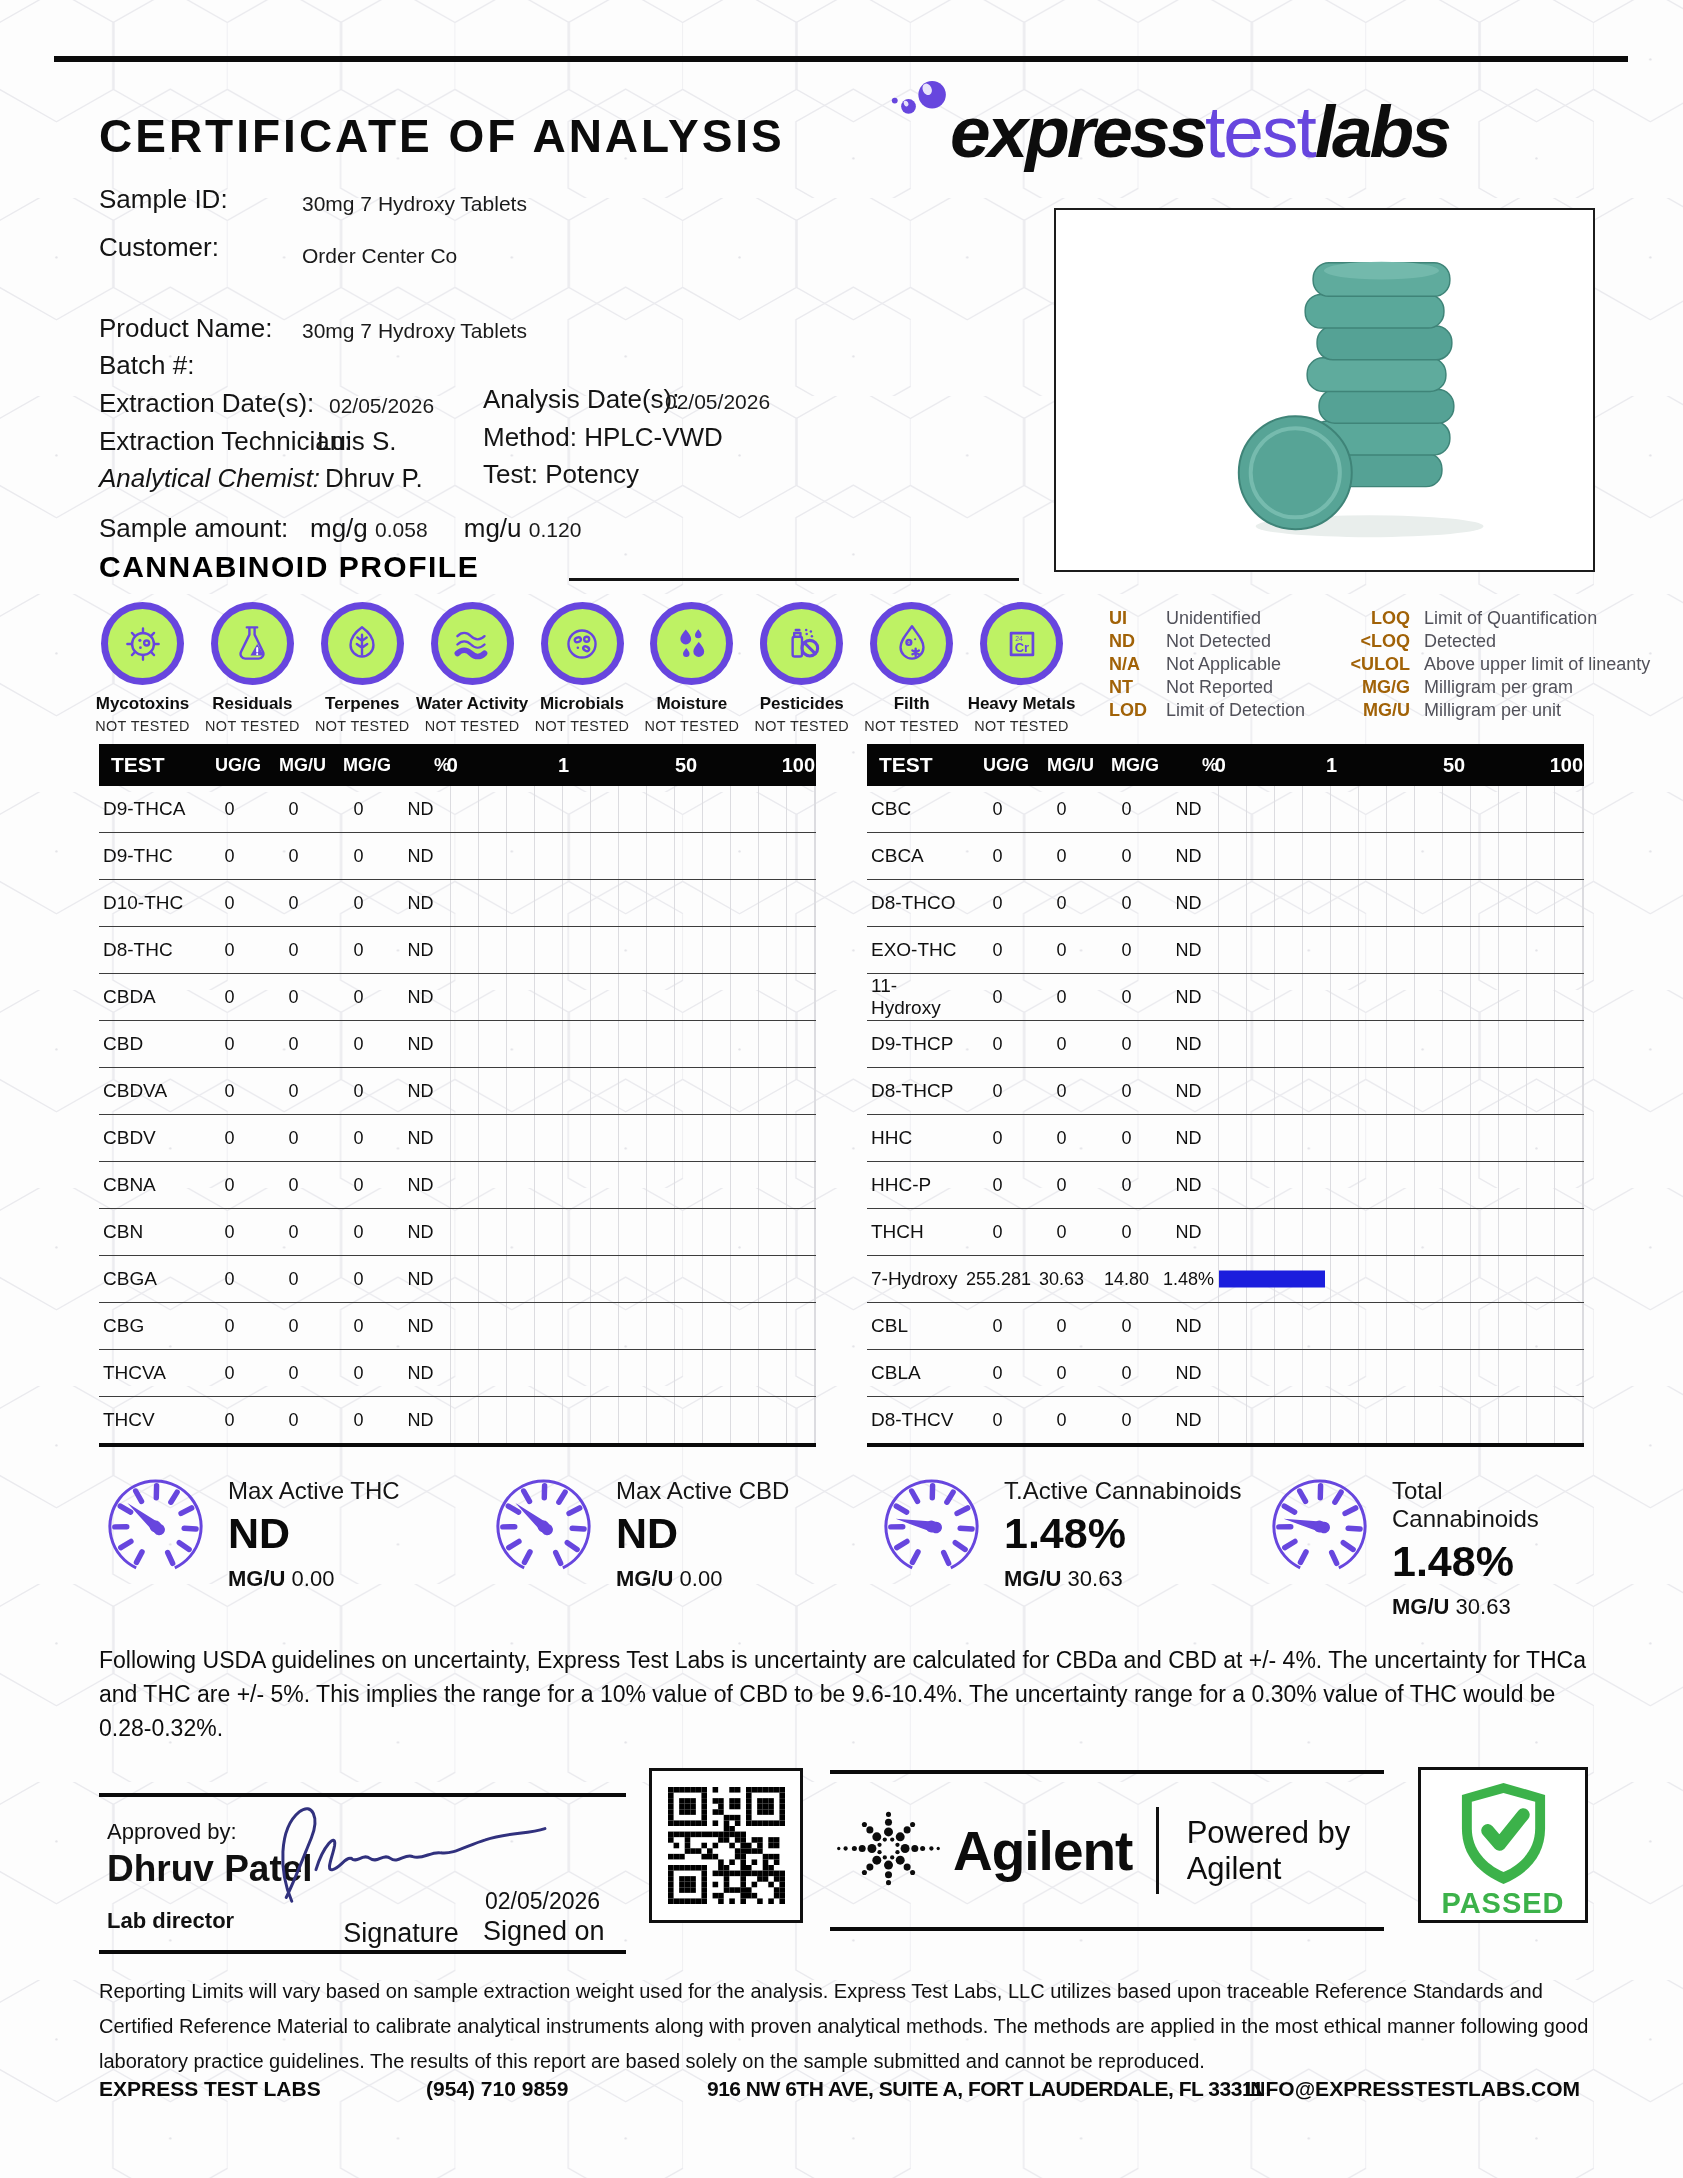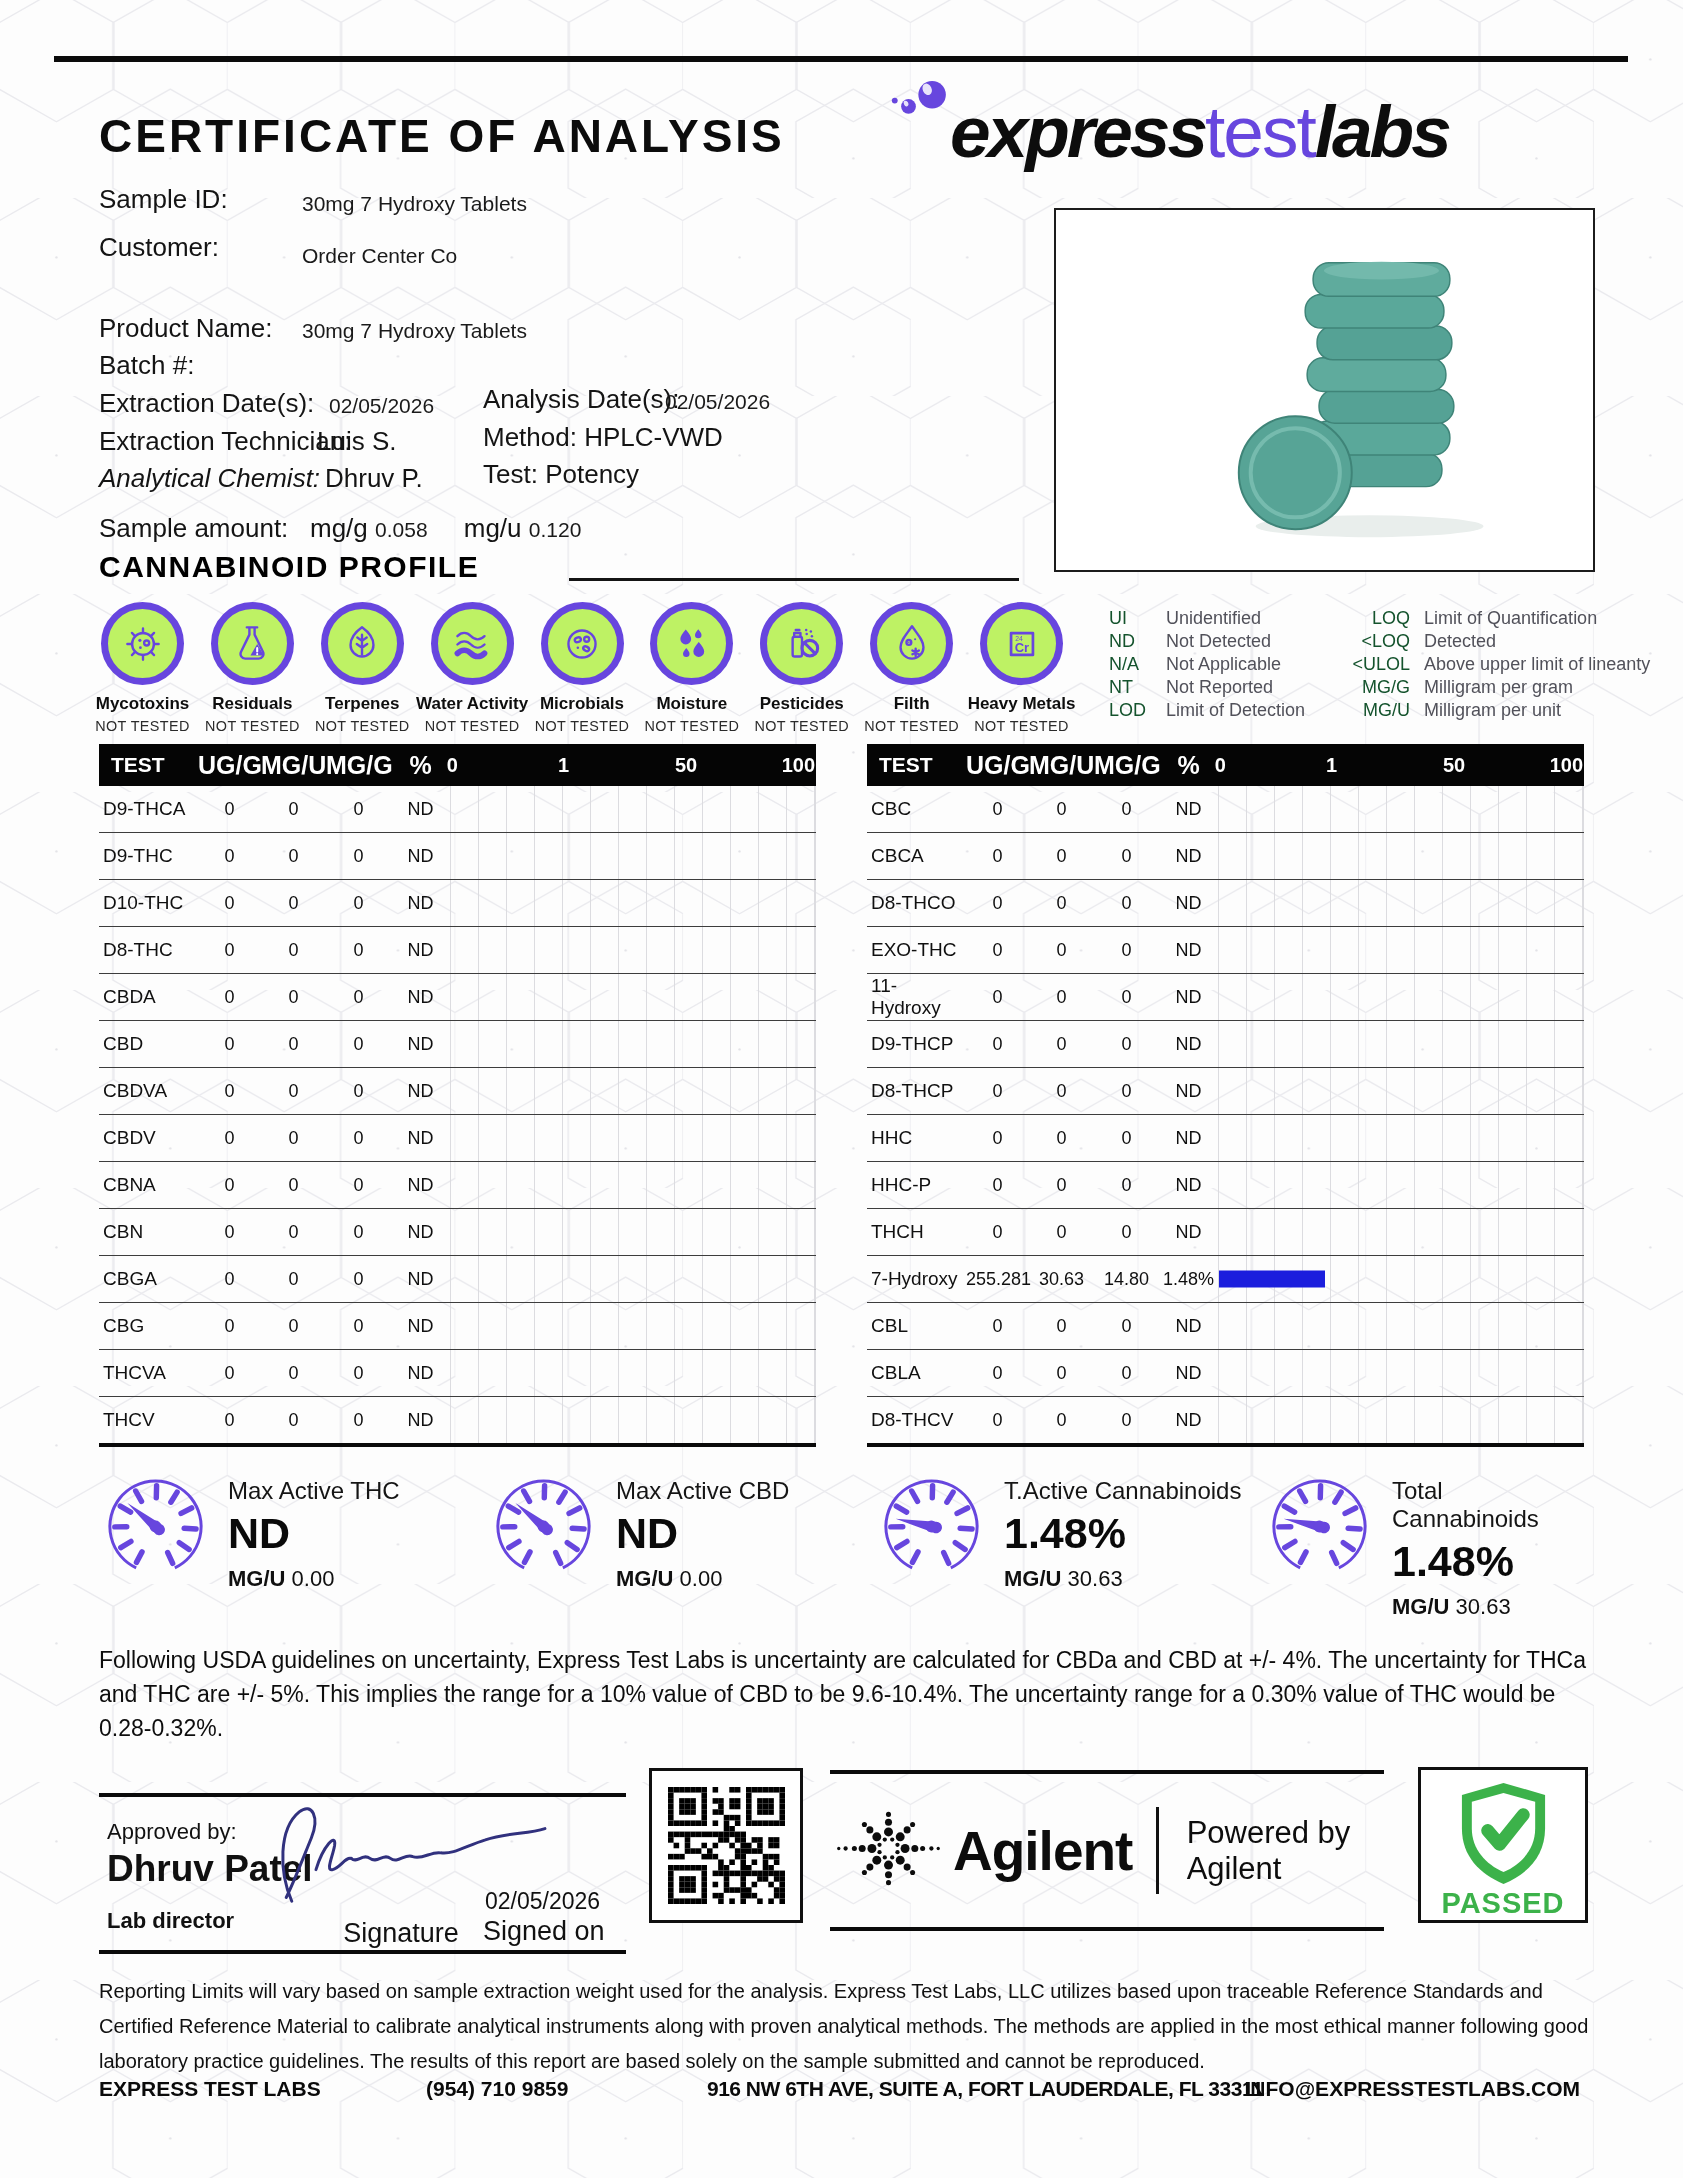--- a/index.html
+++ b/index.html
@@ -25,33 +25,33 @@
   
   .screening{position:absolute;left:91px;top:602px;width:982px;display:flex;justify-content:space-between;}
   .icon-card{display:flex;flex-direction:column;align-items:center;width:103px;}
   .ring{width:69px;height:69px;border:7px solid #6746de;border-radius:50%;display:flex;align-items:center;justify-content:center;background:#bef264;}
   .icon-card .nm{margin-top:9px;font-size:17px;font-weight:700;color:#0e0e0e;white-space:nowrap;}
   .icon-card .st{margin-top:4px;font-size:14.4px;color:#2b2b2b;letter-spacing:0.4px;white-space:nowrap;}
   
   .legend{position:absolute;left:1109px;top:608px;display:flex;font-size:18px;}
   .lg-col{display:grid;grid-auto-rows:23px;}
   .lg-row{display:flex;}
-  .lg-term{font-weight:400;color:#14532d;}
+  .lg-term{font-weight:700;color:#a16207;}
   .lg-def{color:#51515a;}
   .lg1 .lg-term{width:57px;}
   .lg2{margin-left:28px;}
   .lg2 .lg-term{width:91px;text-align:right;padding-right:14px;box-sizing:border-box;}
   
   .ctable{position:absolute;width:717px;border-bottom:4px solid #0a0a0a;}
   .t-left{left:99px;top:744px;}
   .t-right{left:867px;top:744px;}
   .trow{display:grid;grid-template-columns:99px 63px 65px 65px 59px 1fr;align-items:center;height:46px;border-bottom:1px solid #3d3d3d;}
   .trow:last-child{border-bottom:none;}
   .thead{height:42px;background:#050505;color:#fff;border-bottom:none;}
-  .thead .hc{font-size:25px;font-weight:700;text-align:center;}
+  .thead .hc{font-size:18px;font-weight:700;text-align:right;}
   .thead .hc.first{text-align:left;padding-left:12px;font-size:21px;}
   .cell{font-size:18px;text-align:center;color:#101010;}
   .cell.test{text-align:left;padding-left:4px;font-size:19px;}
   .chart-cell{position:relative;height:100%;background:repeating-linear-gradient(90deg,#dcdce0 0,#dcdce0 1px,transparent 1px,transparent 28px);border-right:1px solid #dcdce0;}
   .thead .chart-cell{background:none;border-right:none;}
   .tick{position:absolute;top:50%;transform:translateY(-50%);font-size:20px;font-weight:700;color:#fff;}
   .bar{position:absolute;left:1px;top:50%;transform:translateY(-50%);height:17px;background:#1b1edd;}
   
   .gauges{position:absolute;left:95px;top:1467px;width:1497px;display:flex;}
   .gauge{display:flex;align-items:flex-start;width:388px;}

